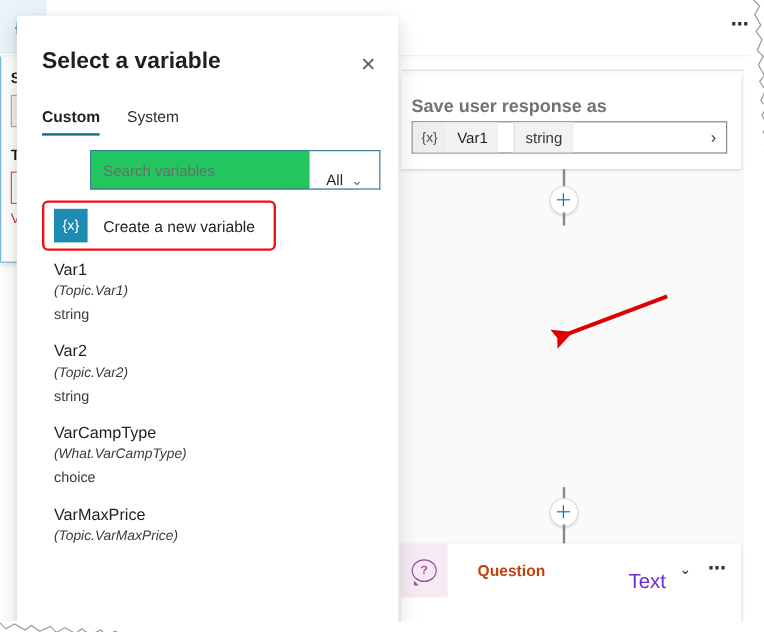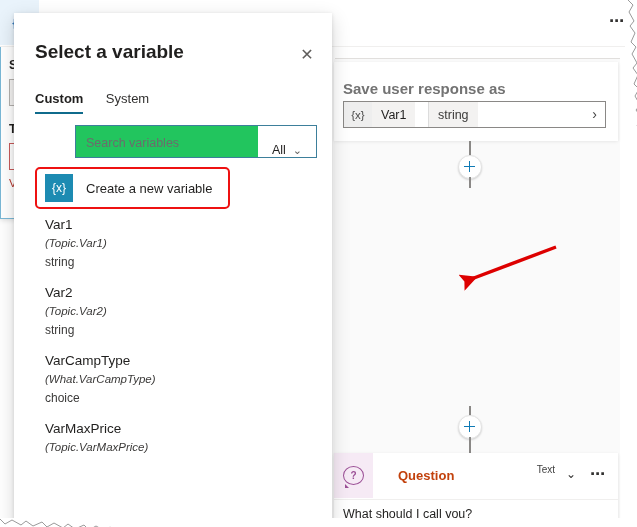--- a/index.html
+++ b/index.html
@@ -137,21 +137,21 @@
     width:19px;height:17px;border:1.3px solid #9b4f96;border-radius:50%;
     position:relative;display:flex;align-items:center;justify-content:center;
     font-size:10px;color:#9b4f96;font-weight:600;
   }
   .q-bubble:after{
     content:"";position:absolute;left:1px;bottom:-4px;width:0;height:0;
     border-left:4px solid #9b4f96;border-top:4px solid transparent;
     border-bottom:0;
   }
   .q-title{position:absolute;left:64px;top:15px;font-size:13px;font-weight:600;color:#c2410c;}
-  .q-type{position:absolute;right:63px;top:11px;font-size:10px;color:#404040;}
+  .q-type{position:absolute;right:63px;top:22px;font-size:17px;color:#6d28d9;}
   .q-chev{position:absolute;right:42px;top:14px;font-size:12px;color:#323130;}
   .q-dots{position:absolute;right:12px;top:13px;font-size:15px;color:#323130;letter-spacing:1px;line-height:1;font-weight:700;}
   .q-body{position:absolute;left:0;top:46px;right:0;height:28px;border-top:1px solid #f0efee;background:#fff;}
   .q-text{position:absolute;left:9px;top:7px;font-size:12.5px;color:#201f1e;}
 
   
   .panel{
     position:absolute;left:14px;top:13px;width:318px;height:514px;
     background:#ffffff;
     box-shadow:0 6px 18px rgba(0,0,0,.16),0 1px 4px rgba(0,0,0,.12);
@@ -277,23 +277,20 @@
   <div class="conn" style="top:437px;height:16px;"></div>
 
   <div class="card card-q">
     <div class="q-icon-box">
       <div class="q-bubble">?</div>
     </div>
     <div class="q-title">Question</div>
     <div class="q-type">Text</div>
     <div class="q-chev">⌄</div>
     <div class="q-dots">⋯</div>
-    <div class="q-body">
-      <div class="q-text">What should I call you?</div>
-    </div>
   </div>
 
   <svg class="arrow-svg" width="637" height="527" style="position:absolute;left:0;top:0;pointer-events:none;">
     <defs>
       <marker id="ahead" markerWidth="5" markerHeight="5" refX="3.6" refY="2.5" orient="auto">
         <polygon points="0,2.5 5,0 4.1,2.5 5,5" fill="#dd0000"></polygon>
       </marker>
     </defs>
     <line x1="556" y1="247" x2="466" y2="281" stroke="#dd0000" stroke-width="3.4" marker-end="url(#ahead)"></line>
   </svg>

